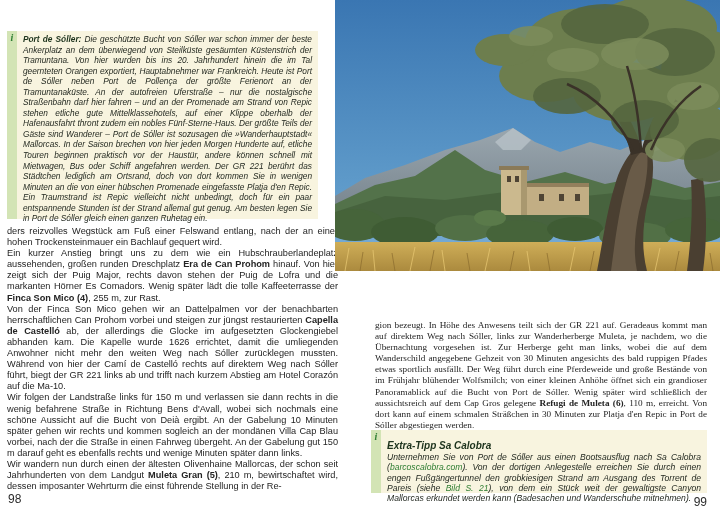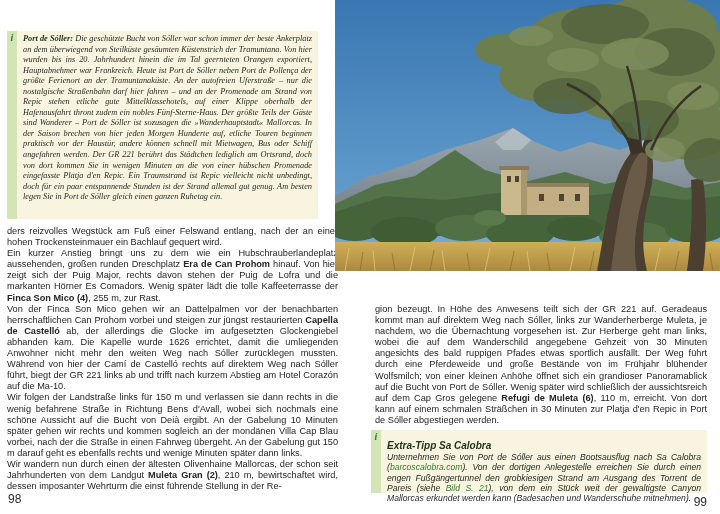--- a/index.html
+++ b/index.html
@@ -12,29 +12,29 @@
   .infobox .stripe{position:absolute;left:0;top:0;bottom:0;width:10px;background:#d3e4b5;}
   .infobox .iglyph{
     position:absolute;left:0;top:2px;width:10px;text-align:center;
     font-family:"Liberation Serif",serif;font-style:italic;font-weight:bold;
     font-size:10px;color:#2e7d32;line-height:10px;
   }
   .infobox .boxtext{
     position:absolute;left:16px;right:6px;top:3px;bottom:2px;
     font-style:italic;text-align:justify;color:#1e241c;
   }
-  #portbox .boxtext{font-size:8.3px;line-height:10.55px;font-family:Liberation Serif, serif;}
+  #portbox .boxtext{font-size:8.3px;line-height:10.55px;}
   #tipbox .boxtext{font-size:8.6px;line-height:10.2px;}
   .boxtitle{font-weight:bold;color:#1c321c;}
   .tiptitle{display:block;font-weight:bold;color:#1c321c;font-size:10px;margin-bottom:1px;margin-top:8px;}
   
   .bodycol{position:absolute;text-align:justify;font-size:9.2px;line-height:11.1px;color:#242424;}
   .bodycol p{margin:0;}
   #leftcol{left:7px;top:226px;width:331px;}
-  #rightcol{left:375px;top:304px;width:332px;}
+  #rightcol{left:375px;top:320px;width:332px;font-family:Liberation Serif, serif;}
   .seg-n{font-weight:normal;}
   .seg-b{font-weight:bold;margin-top:40px;}
   .seg-g{color:#2e7d32;}
   
   #photo{position:absolute;left:335px;top:0;width:385px;height:271px;}
   #caption{
     position:absolute;left:375px;top:280px;width:332px;text-align:center;
     font-style:italic;font-size:8.4px;color:#3a3a3a;
   }
   
@@ -54,21 +54,21 @@
     <div class="stripe"></div>
     <div class="iglyph">i</div>
     <div class="boxtext"><span class="boxtitle">Port de Sóller:</span><span> Die geschützte Bucht von Sóller war schon immer der beste Ankerplatz an dem überwiegend von Steilküste gesäumten Küstenstrich der Tramuntana. Von hier wurden bis ins 20. Jahrhundert hinein die im Tal geernteten Orangen exportiert, Hauptabnehmer war Frankreich. Heute ist Port de Sóller neben Port de Pollença der größte Ferienort an der Tramuntanaküste. An der autofreien Uferstraße – nur die nostalgische Straßenbahn darf hier fahren – und an der Promenade am Strand von Repic stehen etliche gute Mittelklassehotels, auf einer Klippe oberhalb der Hafenausfahrt thront zudem ein nobles Fünf-Sterne-Haus. Der größte Teils der Gäste sind Wanderer – Port de Sóller ist sozusagen die »Wanderhauptstadt« Mallorcas. In der Saison brechen von hier jeden Morgen Hunderte auf, etliche Touren beginnen praktisch vor der Haustür, andere können schnell mit Mietwagen, Bus oder Schiff angefahren werden. Der GR 221 berührt das Städtchen lediglich am Ortsrand, doch von dort kommen Sie in wenigen Minuten an die von einer hübschen Promenade eingefasste Platja d'en Repic. Ein Traumstrand ist Repic vielleicht nicht unbedingt, doch für ein paar entspannende Stunden ist der Strand allemal gut genug. Am besten legen Sie in Port de Sóller gleich einen ganzen Ruhetag ein.</span></div>
   </div>
 
   <div class="bodycol" id="leftcol">
     <p><span class="seg-n">ders reizvolles Wegstück am Fuß einer Felswand entlang, nach der an einer hohen Trockensteinmauer ein Bachlauf gequert wird.</span></p>
     <p><span class="seg-n">Ein kurzer Anstieg bringt uns zu dem wie ein Hubschrauberlandeplatz aussehenden, großen runden Dreschplatz </span><span class="seg-b">Era de Can Prohom</span><span class="seg-n"> hinauf. Von hier zeigt sich der Puig Major, rechts davon stehen der Puig de Lofra und die markanten Hörner Es Comadors. Wenig später lädt die tolle Kaffeeterrasse der </span><span class="seg-b">Finca Son Mico (4)</span><span class="seg-n">, 255 m, zur Rast.</span></p>
     <p><span class="seg-n">Von der Finca Son Mico gehen wir an Dattelpalmen vor der benachbarten herrschaftlichen Can Prohom vorbei und steigen zur jüngst restaurierten </span><span class="seg-b">Capella de Castelló</span><span class="seg-n"> ab, der allerdings die Glocke im aufgesetzten Glockengiebel abhanden kam. Die Kapelle wurde 1626 errichtet, damit die umliegenden Anwohner nicht mehr den weiten Weg nach Sóller zurücklegen mussten. Während von hier der Camí de Castelló rechts auf direktem Weg nach Sóller führt, biegt der GR 221 links ab und trifft nach kurzem Abstieg am Hotel Corazón auf die Ma-10.</span></p>
     <p><span class="seg-n">Wir folgen der Landstraße links für 150 m und verlassen sie dann rechts in die wenig befahrene Straße in Richtung Bens d'Avall, wobei sich nochmals eine schöne Aussicht auf die Bucht von Deià ergibt. An der Gabelung 10 Minuten später gehen wir rechts und kommen sogleich an der mondänen Villa Cap Blau vorbei, nach der die Straße in einen Fahrweg übergeht. An der Gabelung gut 150 m darauf geht es ebenfalls rechts und wenige Minuten später dann links.</span></p>
-    <p><span class="seg-n">Wir wandern nun durch einen der ältesten Olivenhaine Mallorcas, der schon seit Jahrhunderten von dem Landgut </span><span class="seg-b">Muleta Gran (2)</span><span class="seg-n">, 210 m, bewirtschaftet wird, dessen imposanter Wehrturm die einst führende Stellung in der Re-</span></p>
+    <p><span class="seg-n">Wir wandern nun durch einen der ältesten Olivenhaine Mallorcas, der schon seit Jahrhunderten von dem Landgut </span><span class="seg-b">Muleta Gran (5)</span><span class="seg-n">, 210 m, bewirtschaftet wird, dessen imposanter Wehrturm die einst führende Stellung in der Re-</span></p>
   </div>
 
   <div class="pagenum" id="pn98">98</div>
 
   <svg id="photo" viewBox="0 0 385 271" preserveAspectRatio="none" xmlns="http://www.w3.org/2000/svg">
     <defs>
       <linearGradient id="sky" x1="0" y1="0" x2="0" y2="1">
         <stop offset="0" stop-color="#3a76b2"></stop>
         <stop offset="0.7" stop-color="#5f9bca"></stop>
         <stop offset="1" stop-color="#7fb0d8"></stop>

